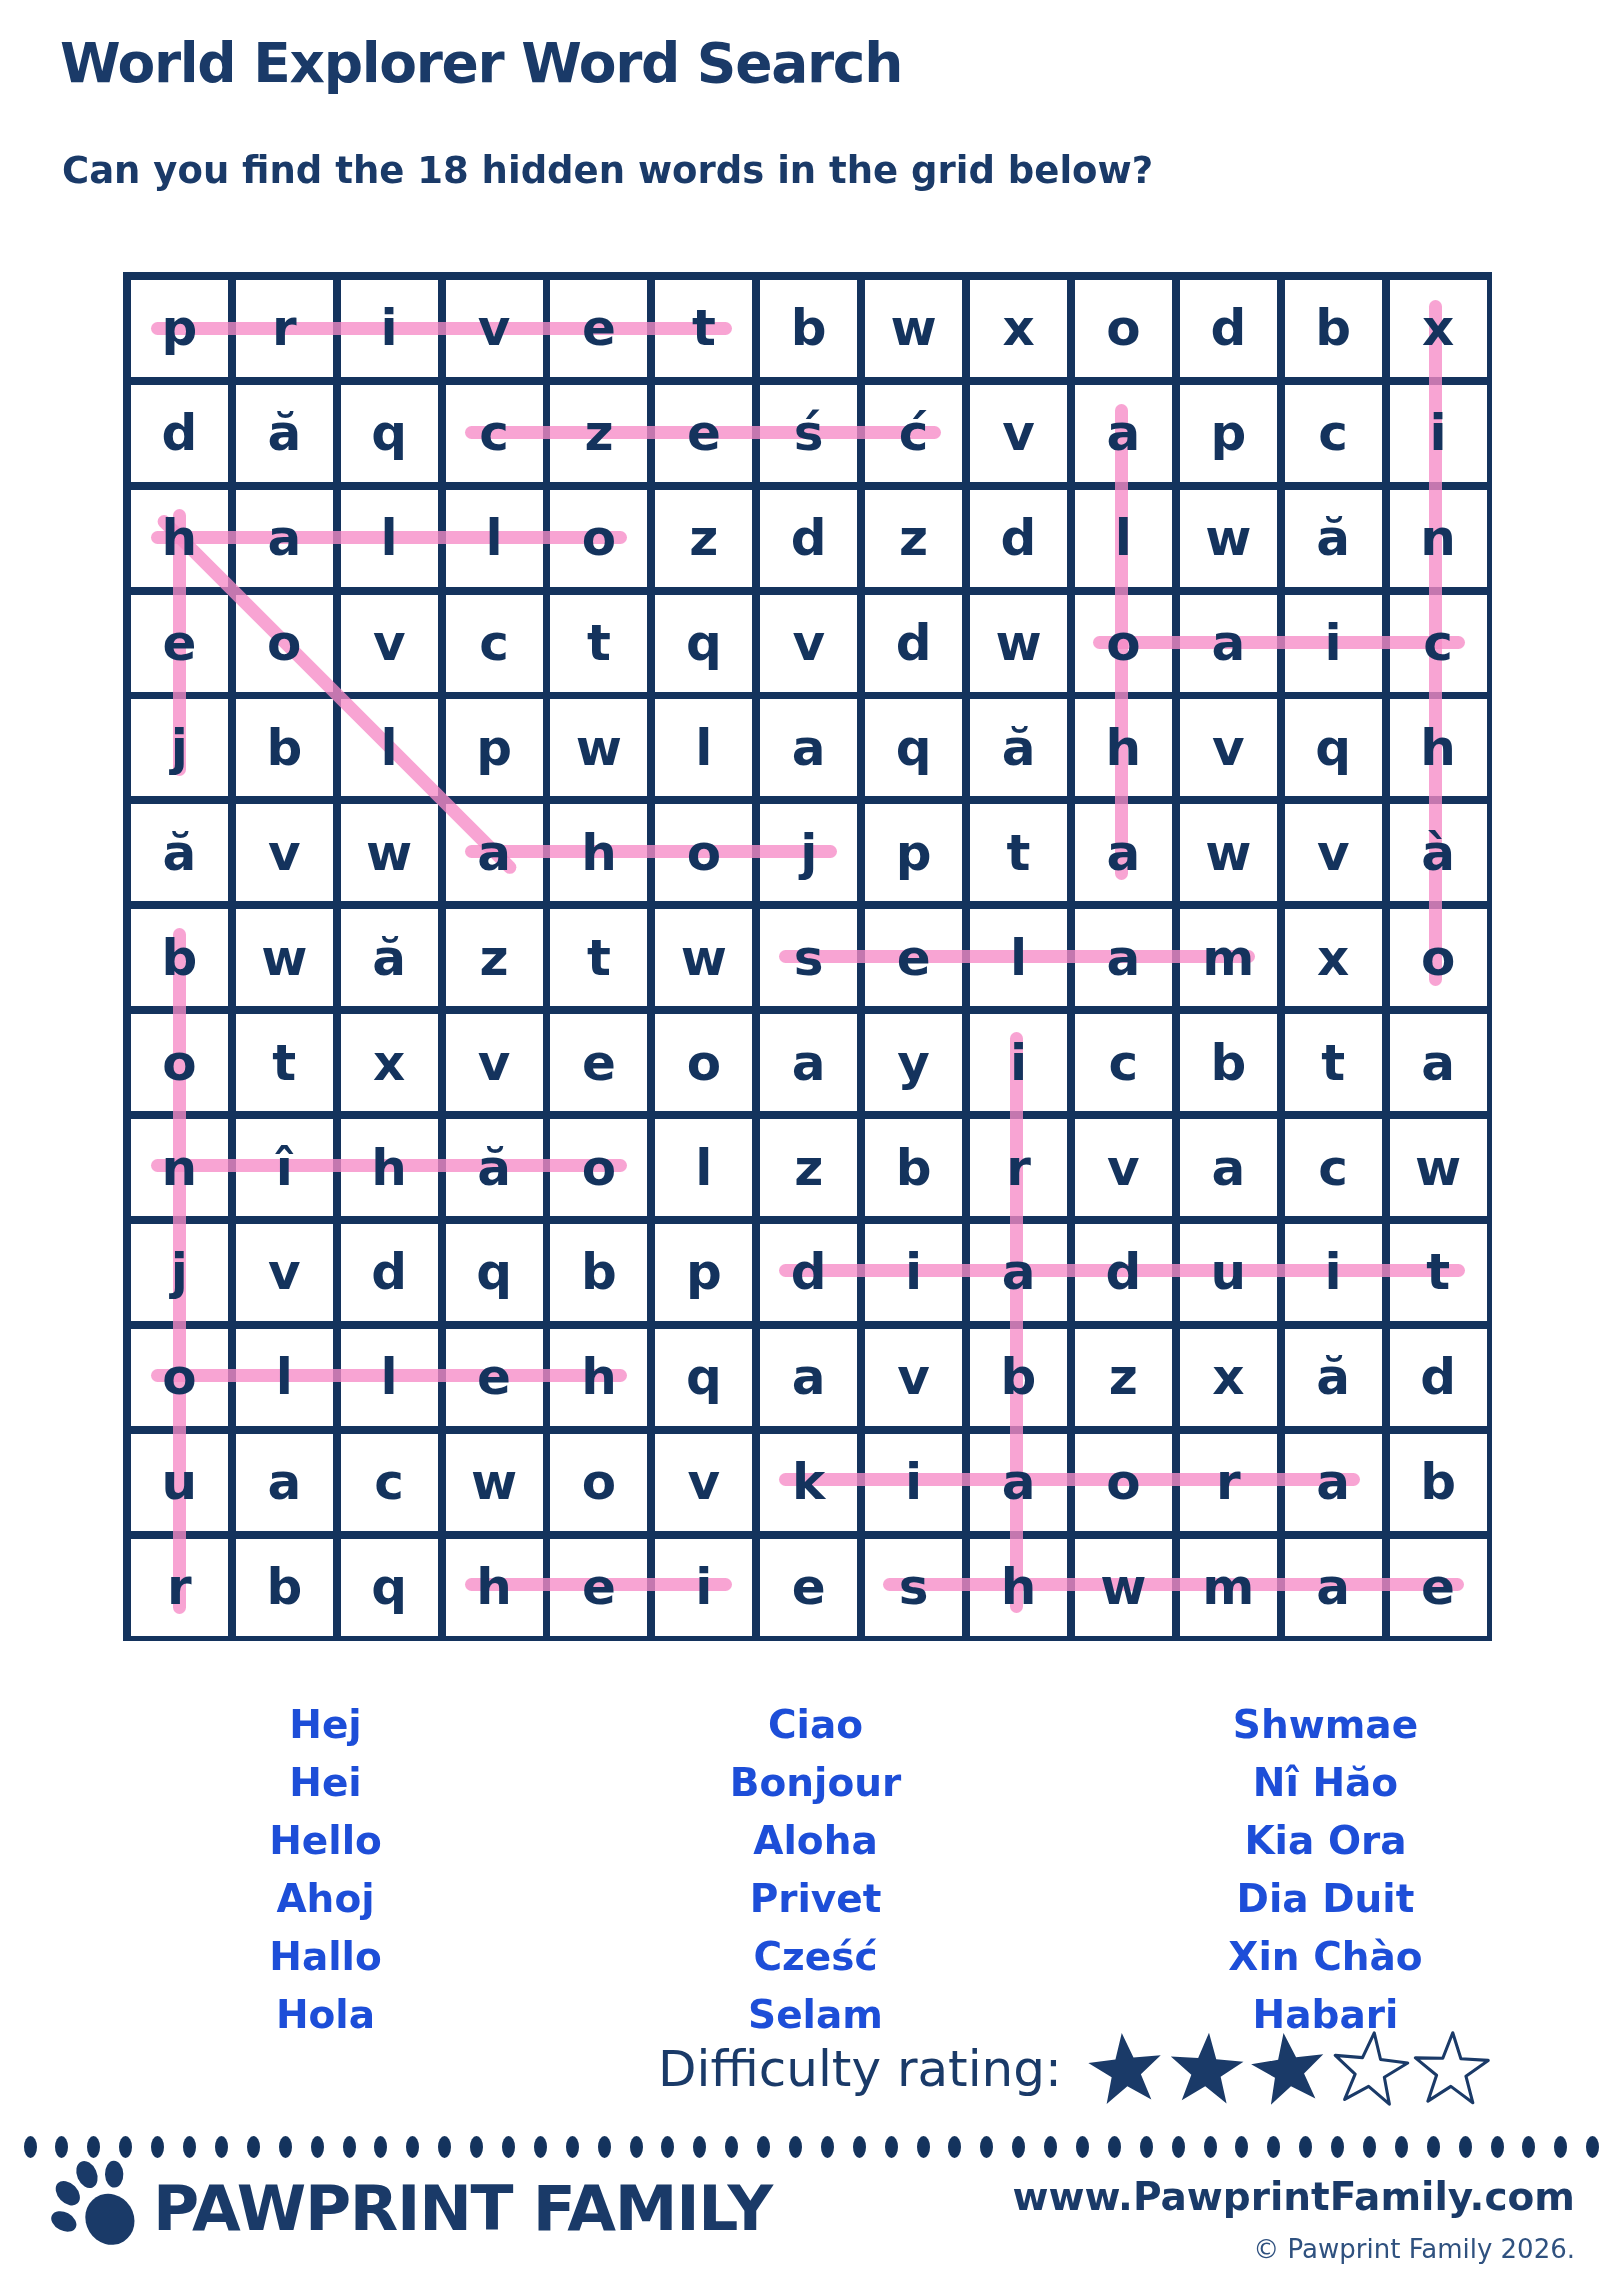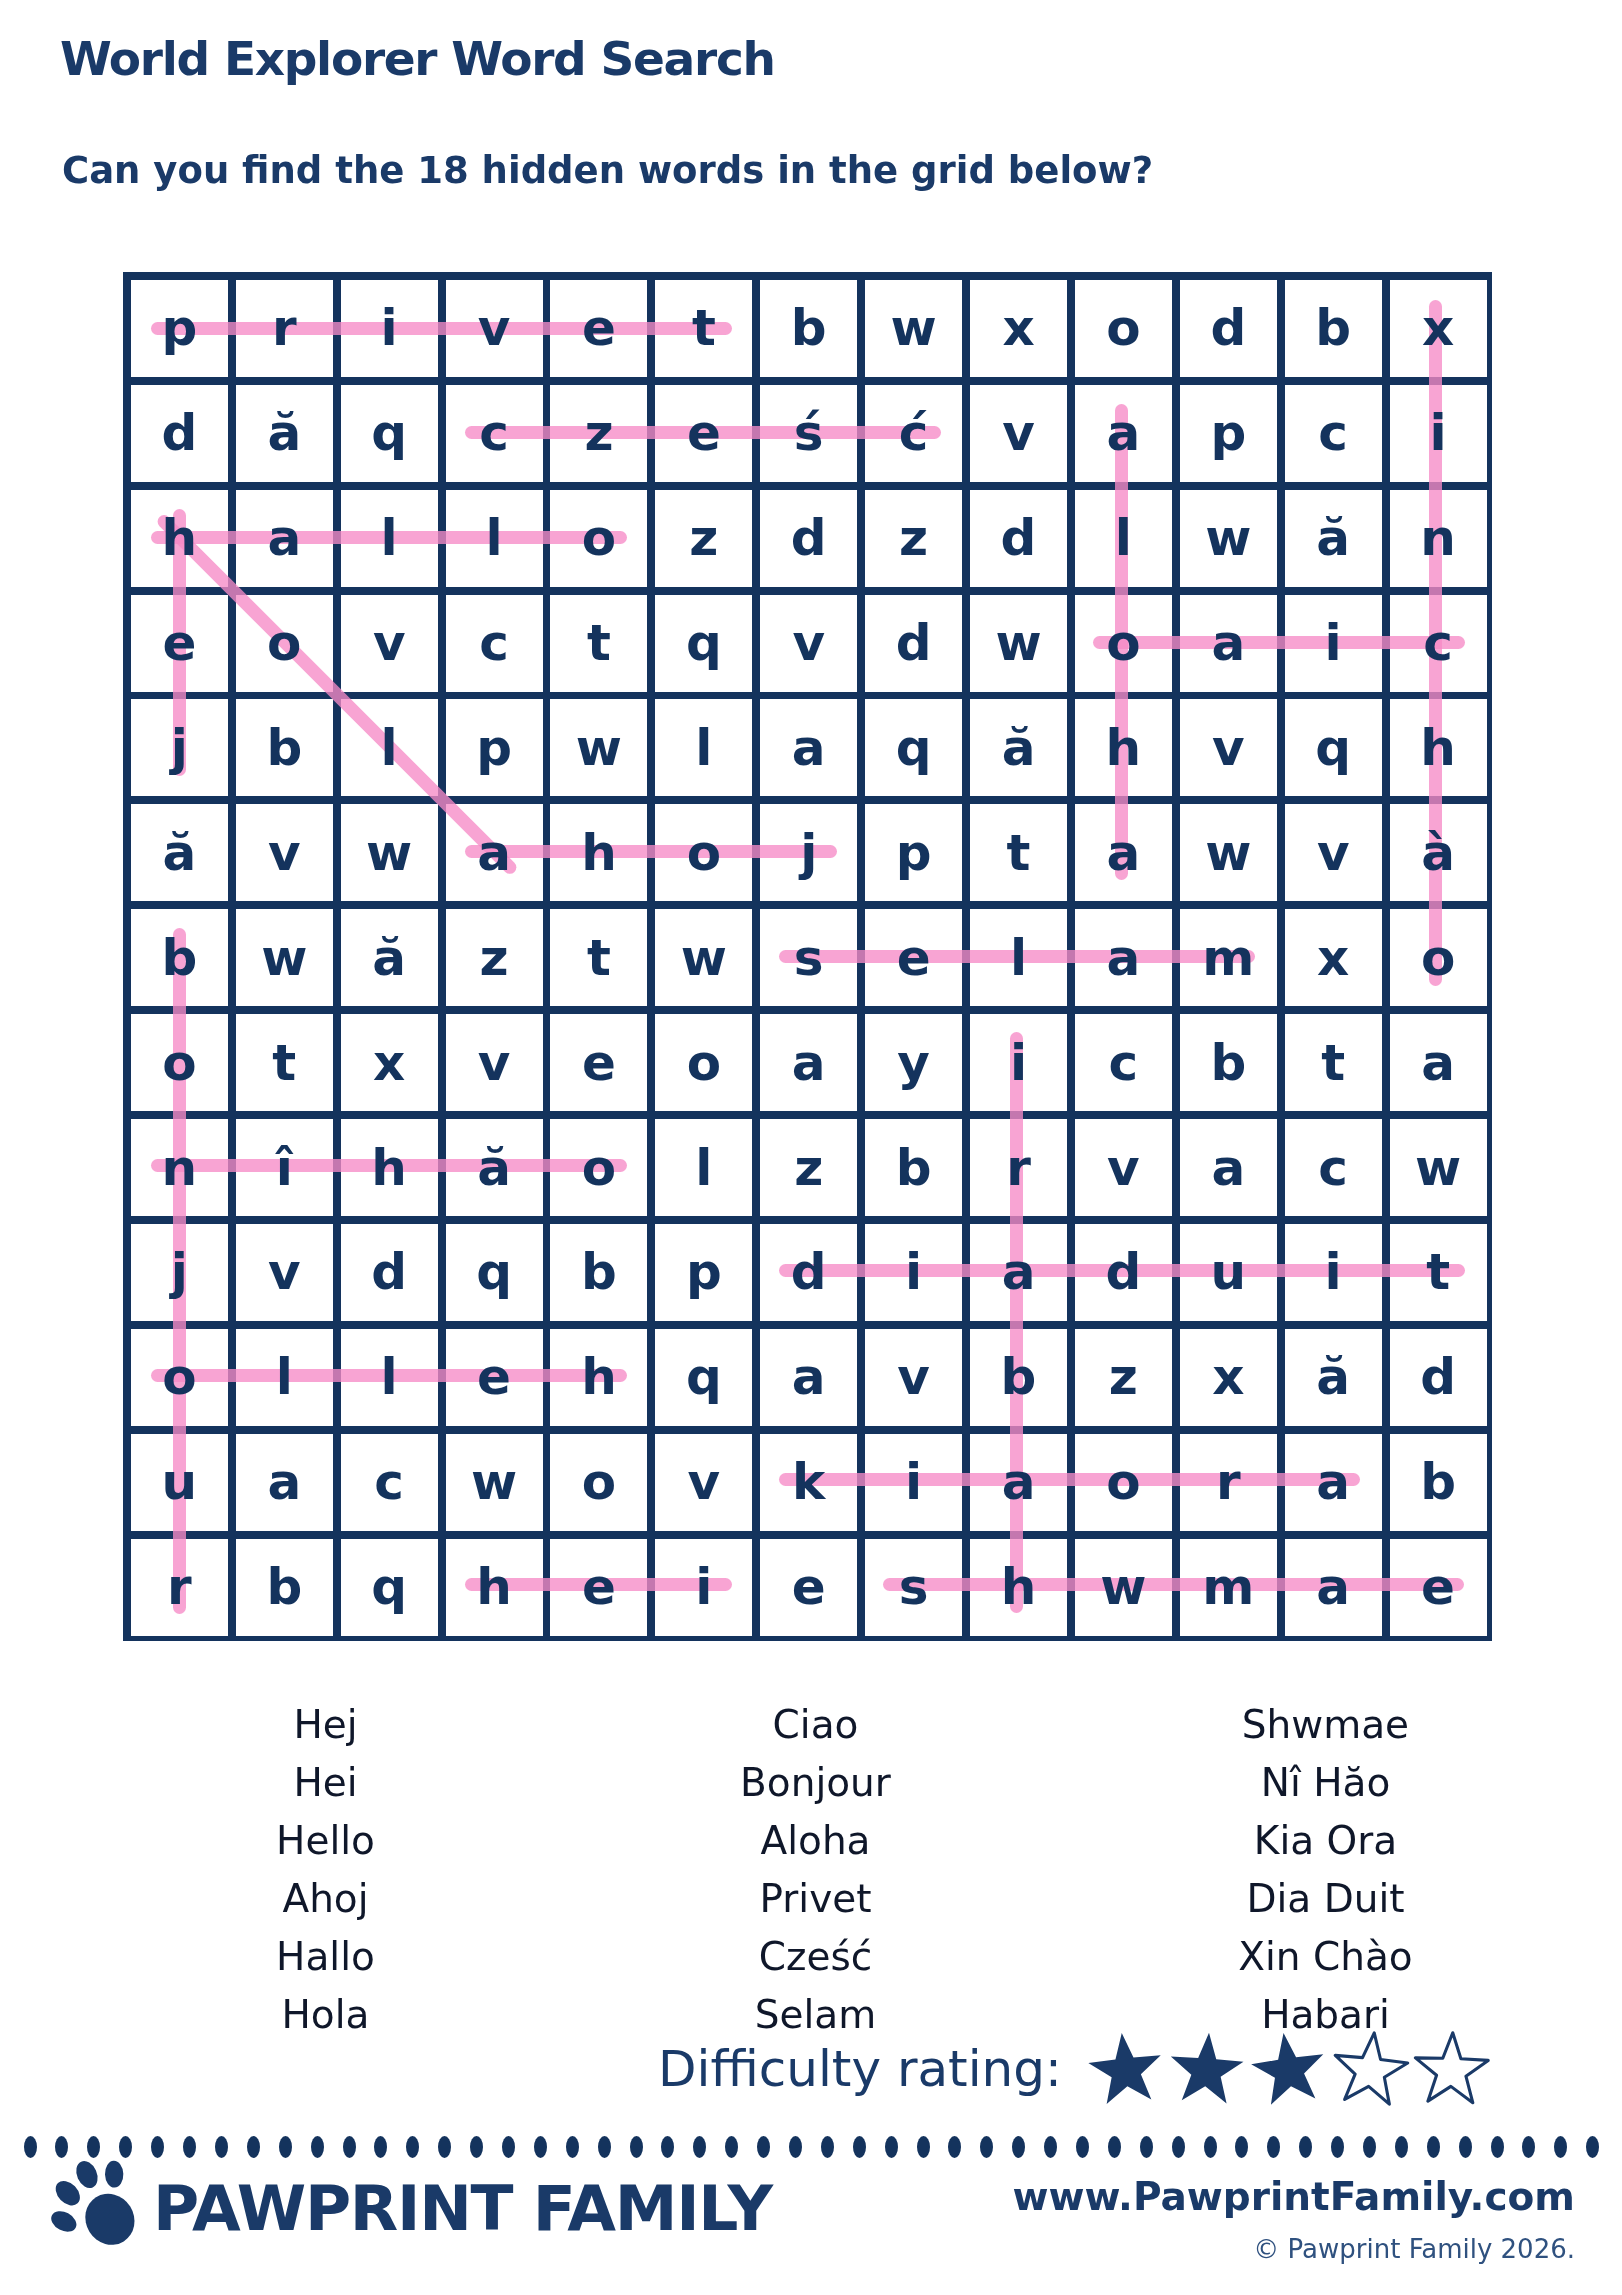--- a/index.html
+++ b/index.html
@@ -1,33 +1,33 @@
 <!DOCTYPE html>
 <html style="font-size:10.5px"><head>
 <meta charset="utf-8">
 <style>
   html,body{margin:0;padding:0;background:#ffffff;}
   body{width:1623px;height:2295px;position:relative;overflow:hidden;
        font-family:"DejaVu Sans",sans-serif;}
-  .page-title{position:absolute;left:60px;top:31px;font-size:47px;font-weight:bold;
+  .page-title{position:absolute;left:60px;top:31px;font-size:55px;font-weight:bold;
        letter-spacing:-1.3px;color:#1a3a68;white-space:nowrap;}
   .page-subtitle{position:absolute;left:62px;top:149px;font-size:37px;font-weight:bold;
        color:#1a3a68;white-space:nowrap;}
   .layer{position:absolute;left:123px;top:272px;width:1369px;height:1369px;box-sizing:border-box;}
   #grid{background:#14335d;padding:7.9px;display:grid;z-index:1;
        grid-template-columns:repeat(13,97px);grid-template-rows:repeat(13,97px);gap:7.9px;}
   #grid .cell{background:#ffffff;}
   #highlights{z-index:2;}
   .hl{position:absolute;background:rgba(246,139,199,0.78);border-radius:6.5px;}
   #letters{padding:7.9px;display:grid;z-index:3;
        grid-template-columns:repeat(13,97px);grid-template-rows:repeat(13,97px);gap:7.9px;}
   #letters .lcell{display:flex;align-items:center;justify-content:center;
        font-size:50px;font-weight:bold;color:#14335d;}
   .wl-col{position:absolute;top:1696px;width:393px;text-align:center;}
-  .wl-item{height:58px;line-height:58px;font-size:39px;font-weight:normal;color:#0f172a;}
+  .wl-item{height:58px;line-height:58px;font-size:39px;font-weight:bold;color:#1d4ed8;}
   .difficulty{position:absolute;left:658px;top:2024px;height:89px;display:flex;
        align-items:center;gap:24px;}
   .difficulty .dlabel{font-size:50px;color:#1a3a68;white-space:nowrap;}
   .stars{display:flex;align-items:center;gap:2.6px;}
   .stars svg{display:block;}
   #dots{position:absolute;left:23.6px;top:2135px;width:1576px;height:23.6px;display:flex;
        justify-content:space-between;align-items:center;}
   #dots i{display:block;width:13px;height:22px;border-radius:50%;background:#14335d;}
   .brand{position:absolute;left:47px;top:2157px;display:flex;align-items:center;gap:7px;}
   .brand-name{font-size:63px;font-weight:bold;letter-spacing:-1.3px;color:#1a3a68;white-space:nowrap;}

